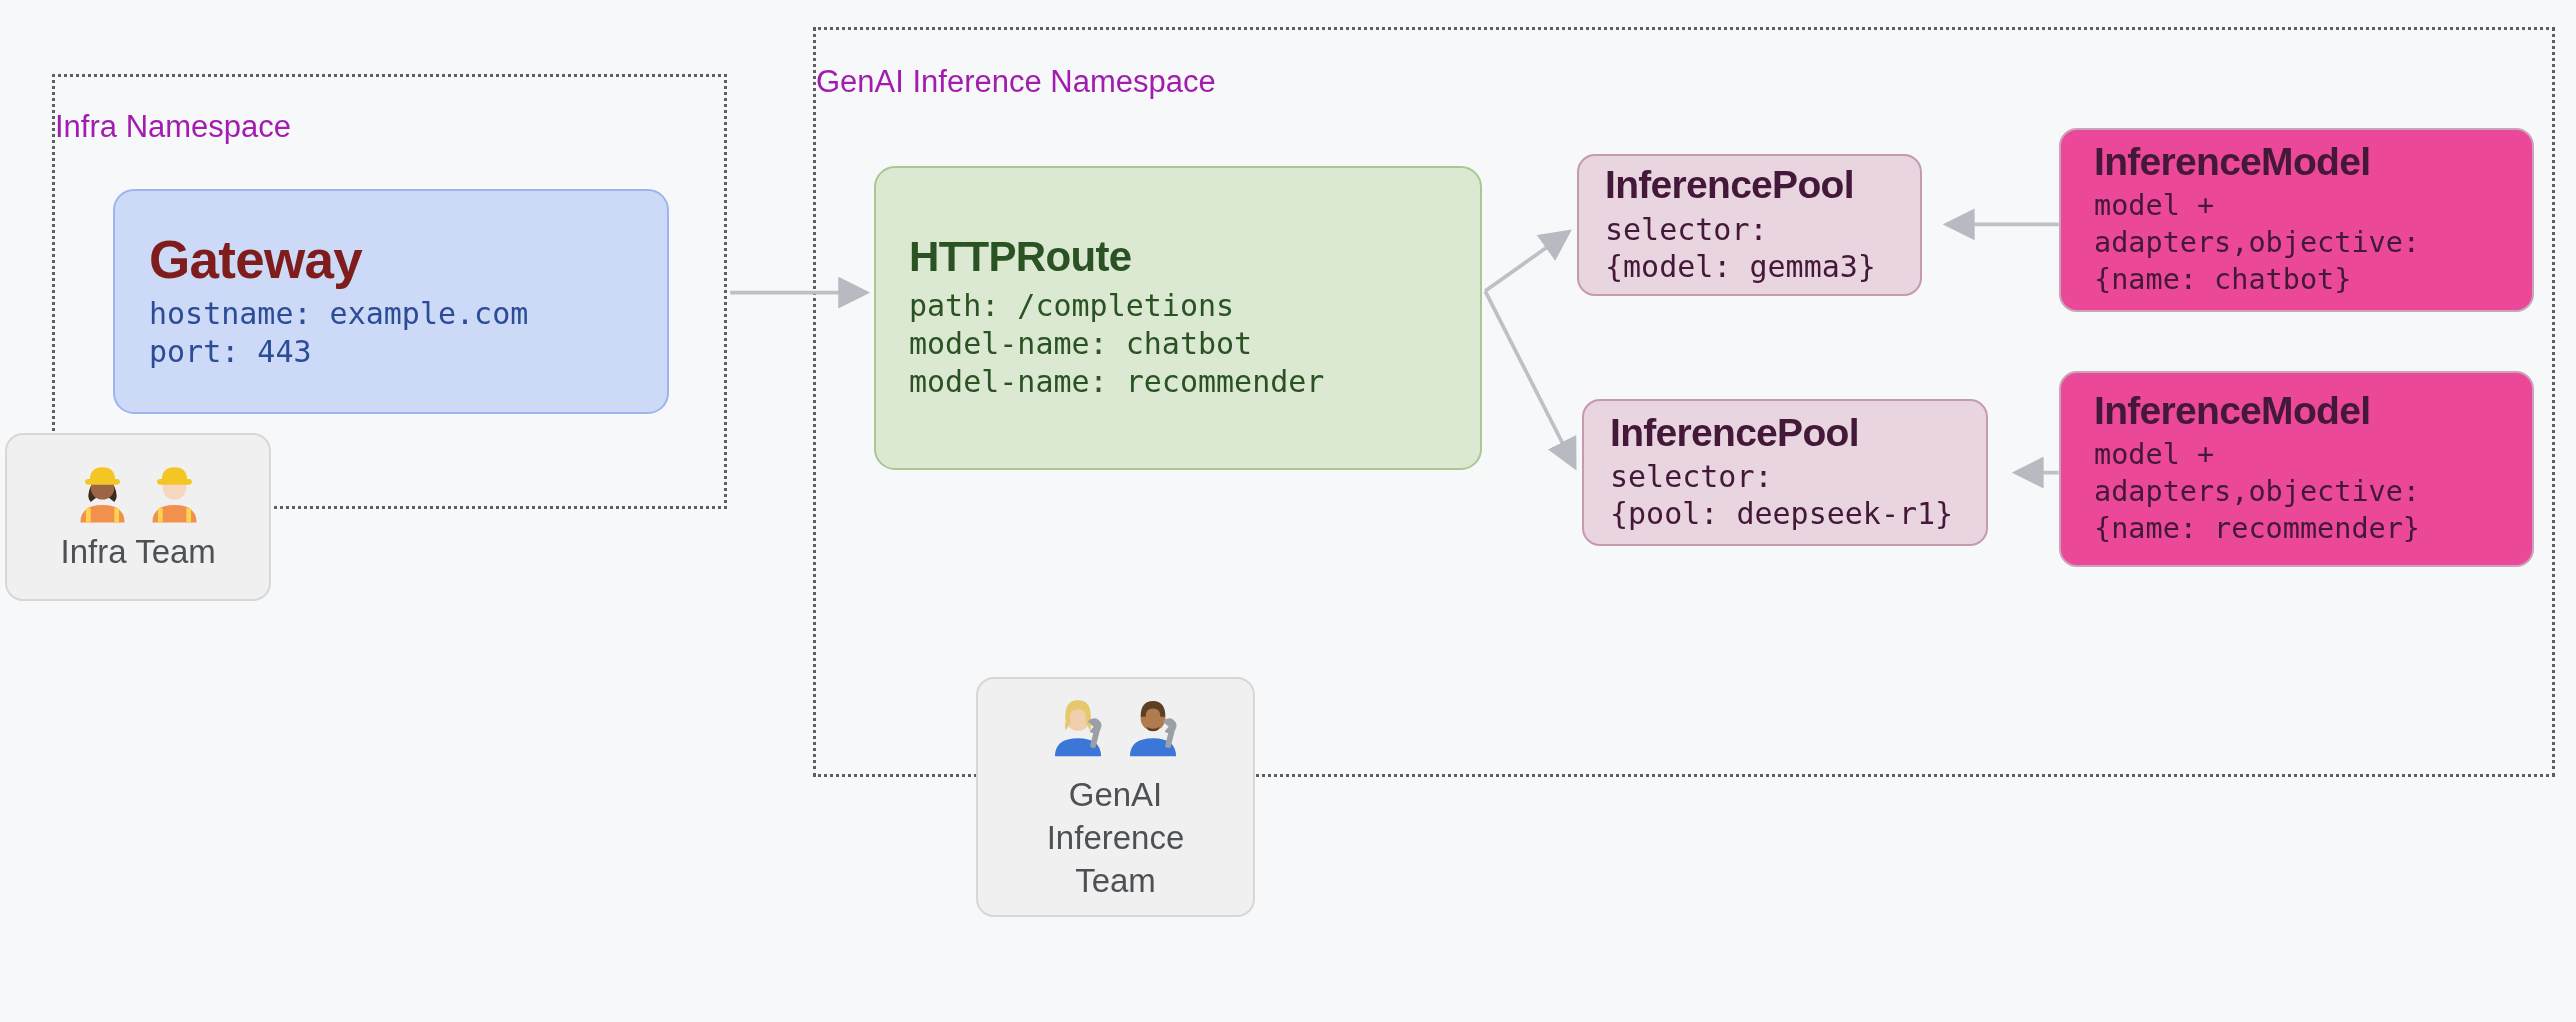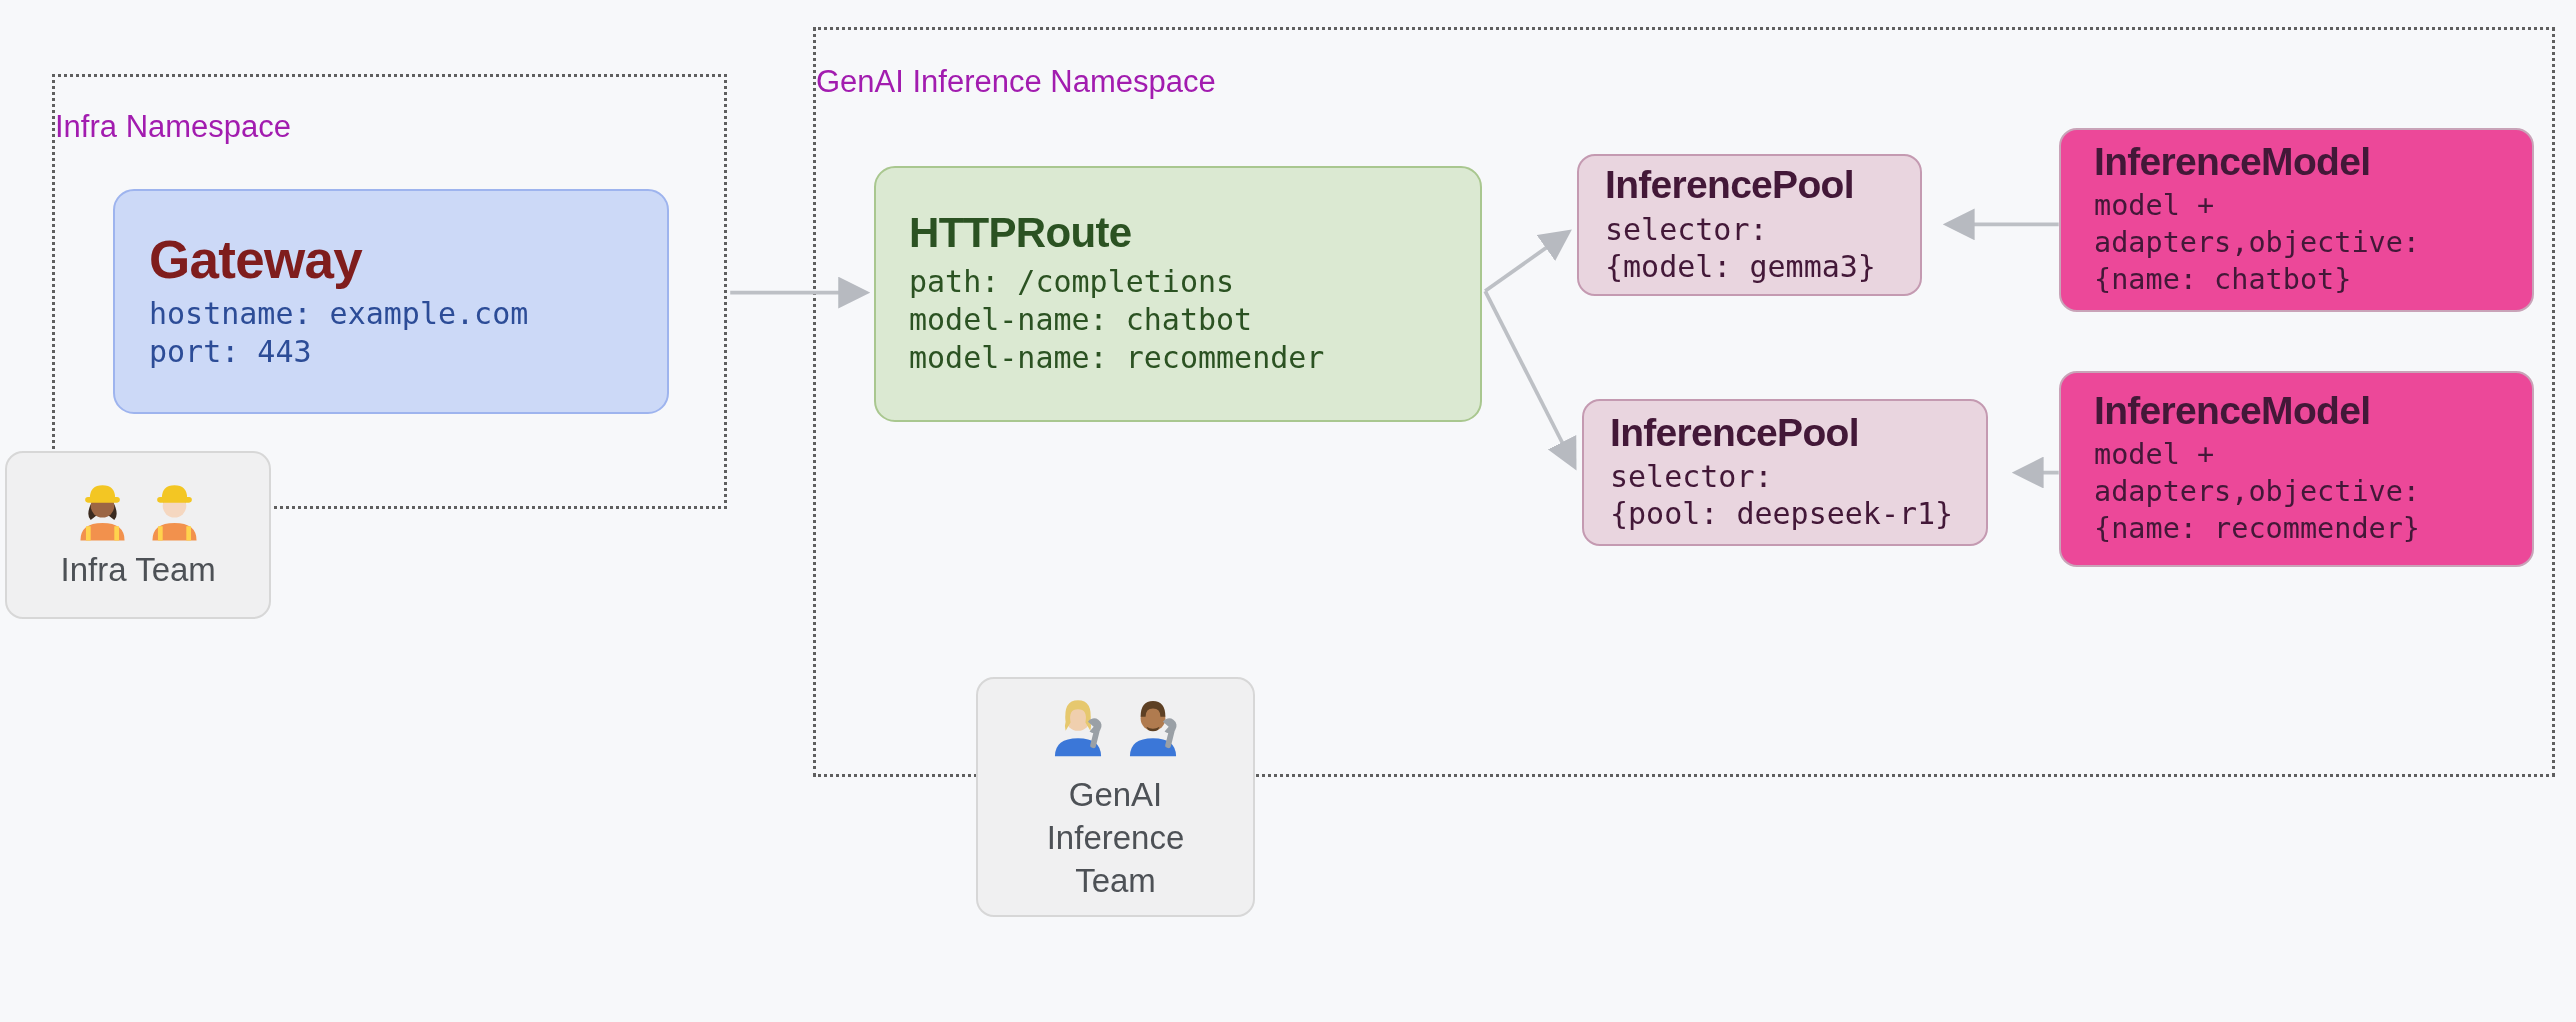--- a/index.html
+++ b/index.html
@@ -27,21 +27,21 @@
     justify-content:center;align-items:flex-start;border-radius:21px;
   }
   .node-title{font-weight:700;letter-spacing:-0.7px;margin-bottom:7.5px;line-height:1.05;}
   .mline{font-family:"DejaVu Sans Mono","Liberation Mono",monospace;font-size:30px;line-height:38px;white-space:pre;}
 
   .gateway{left:113px;top:189px;width:556px;height:225px;padding-left:34px;
     background:#ccd9f7;border:2.2px solid #9eb4ee;}
   .gateway .node-title{font-size:53px;color:#7f1d1d;}
   .gateway .mline{color:#2c4c97;}
 
-  .httproute{left:874px;top:166px;width:608px;height:256px;padding-left:33px;
+  .httproute{left:874px;top:166px;width:608px;height:304px;padding-left:33px;
     background:#dbe9d2;border:2.2px solid #a9c78f;}
   .httproute .node-title{font-size:42px;color:#2b5222;}
   .httproute .mline{color:#2b5222;}
 
   .pool{background:#e9d5df;border:2.2px solid #c49ab1;border-radius:18px;padding-left:26px;}
   .pool .node-title{font-size:39px;color:#431838;margin-bottom:4.5px;}
   .pool .mline{color:#431838;line-height:37px;}
   .pool-gemma{left:1577px;top:154px;width:345px;height:142px;}
   .pool-deepseek{left:1582px;top:399px;width:406px;height:147px;}
 
@@ -49,21 +49,21 @@
   .model .node-title{font-size:39px;color:#431838;margin-bottom:4.5px;}
   .model .mline{color:#431838;font-size:28.5px;line-height:37px;}
   .model-chatbot{left:2059px;top:128px;width:475px;height:184px;}
   .model-recommender{left:2059px;top:371px;width:475px;height:196px;}
 
   
   .team{
     position:absolute;box-sizing:border-box;background:#f0f0f1;border:2.2px solid #d7d7d7;
     border-radius:18px;display:flex;flex-direction:column;justify-content:center;align-items:center;
   }
-  .team-infra{left:5.2px;top:451px;width:266px;height:168px;}
+  .team-infra{left:5.2px;top:433px;width:266px;height:168px;}
   .team-genai{left:976px;top:677px;width:279px;height:240px;gap:9px;}
   .team-icons{display:flex;gap:9px;align-items:flex-end;}
   .team-label{color:#4d5156;font-size:33px;line-height:43px;text-align:center;margin-top:6px;}
   .team-genai .team-label{width:172px;}
 </style>
 </head>
 <body>
 
 <div class="canvas">
 

